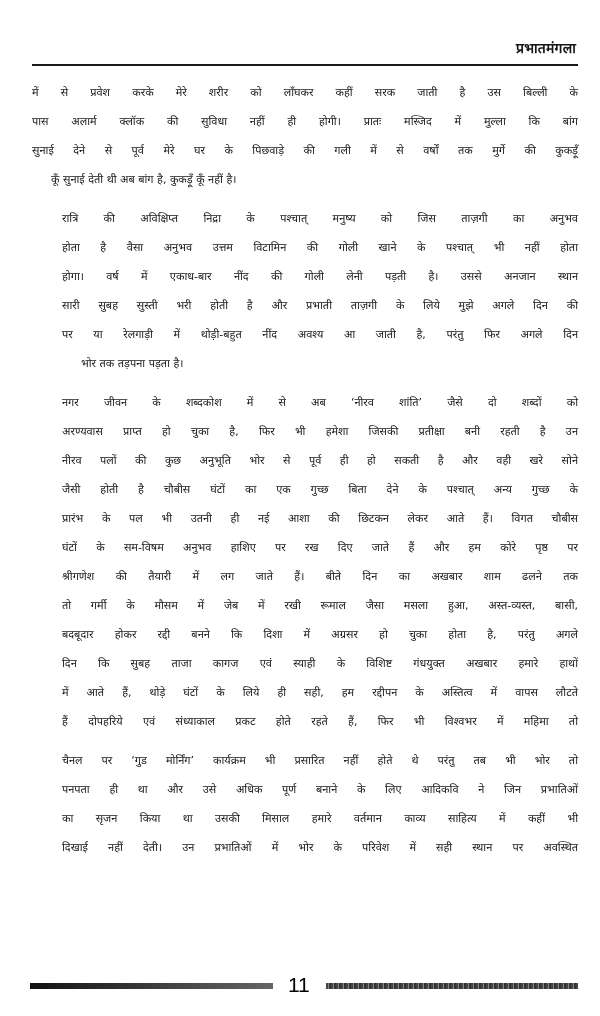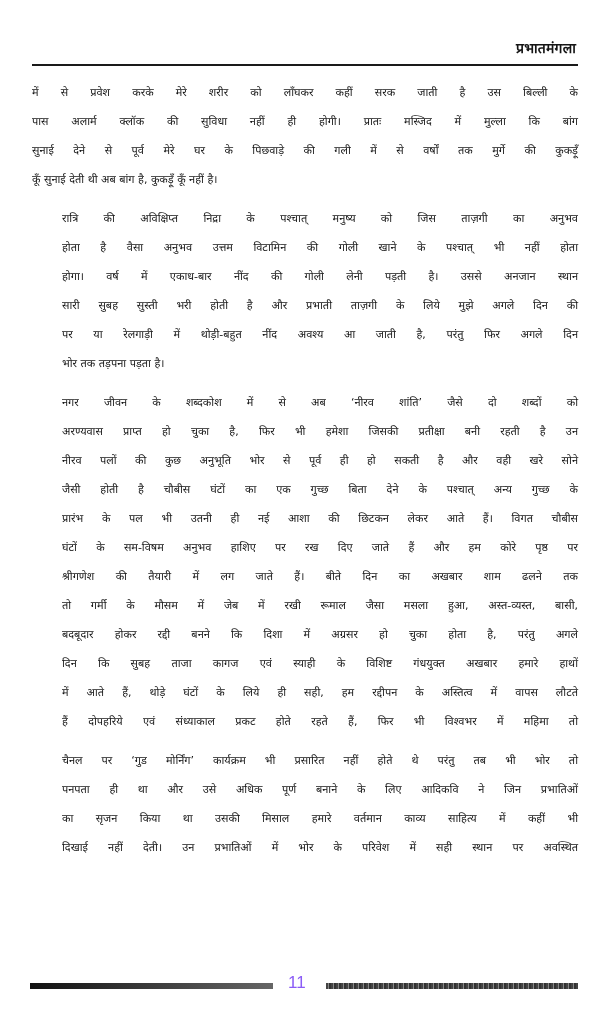--- a/index.html
+++ b/index.html
@@ -5,27 +5,27 @@
   html, body { margin:0; padding:0; background:#ffffff; }
   body { width:600px; height:1016px; position:relative; overflow:hidden; color:#151515;
          font-family:"DejaVu Sans", sans-serif; }
   .running-head { position:absolute; top:38px; right:24px; font-size:14px; font-weight:bold; letter-spacing:0.2px; }
   .head-rule { position:absolute; top:64px; left:32px; width:546px; height:2px; background:#1a1a1a; }
   .body-text { position:absolute; top:78px; left:32px; width:546px; }
   .para { margin:0; font-size:11px; line-height:29px; text-align:justify; text-align-last:left; }
   .para.indent { text-indent:30px; }
   .para + .para { margin-top:10px; }
   .line { display:block; white-space:nowrap; text-align-last:justify; text-align:justify; }
-  .line.last { text-align-last:left; }
+  .line.last { text-align-last:left;margin-left:19px; }
   .footer { position:absolute; top:975px; left:30px; width:550px; height:20px; }
   .foot-rule { position:absolute; top:8px; height:6px;
                background:repeating-linear-gradient(90deg,#222 0 3px,#555 3px 5px,#333 5px 7px); }
   .foot-rule.left { left:0; width:243px; background:linear-gradient(90deg,#111 0%,#333 40%,#666 100%); }
   .foot-rule.right { left:296px; width:252px; background:repeating-linear-gradient(90deg,#444 0 2px,#888 2px 3px,#333 3px 5px); }
-  .page-number { position:absolute; left:258px; top:-2px; font-family:"Liberation Sans", sans-serif; font-size:17px; color:#8b5cf6; }
+  .page-number { position:absolute; left:258px; top:-2px; font-family:"Liberation Sans", sans-serif; font-size:21px; color:#000000; }
 </style>
 </head>
 <body>
 
 <div class="running-head">प्रभातमंगला</div>
 <div class="head-rule"></div>
 
 <div class="body-text">
   <p class="para">
     <span class="line">में से प्रवेश करके मेरे शरीर को लाँघकर कहीं सरक जाती है उस बिल्ली के</span>

